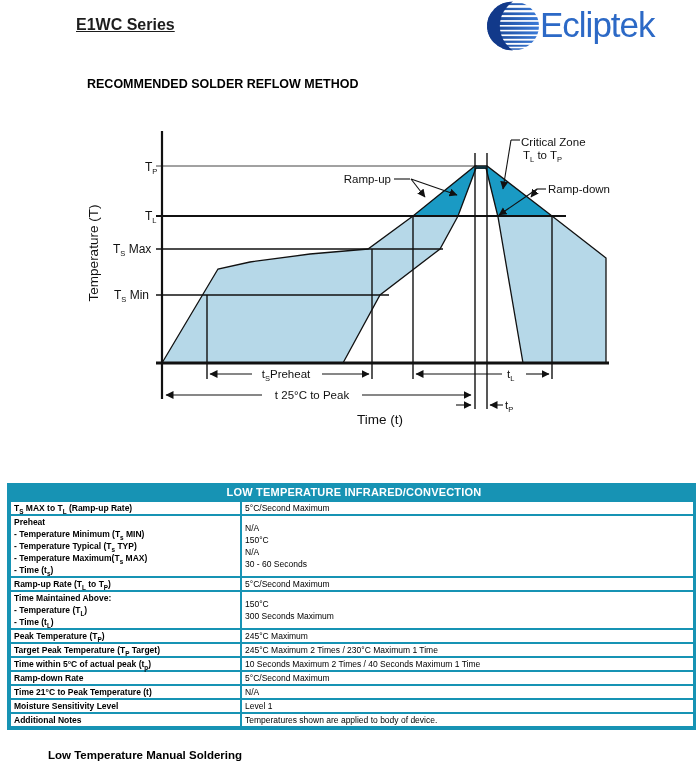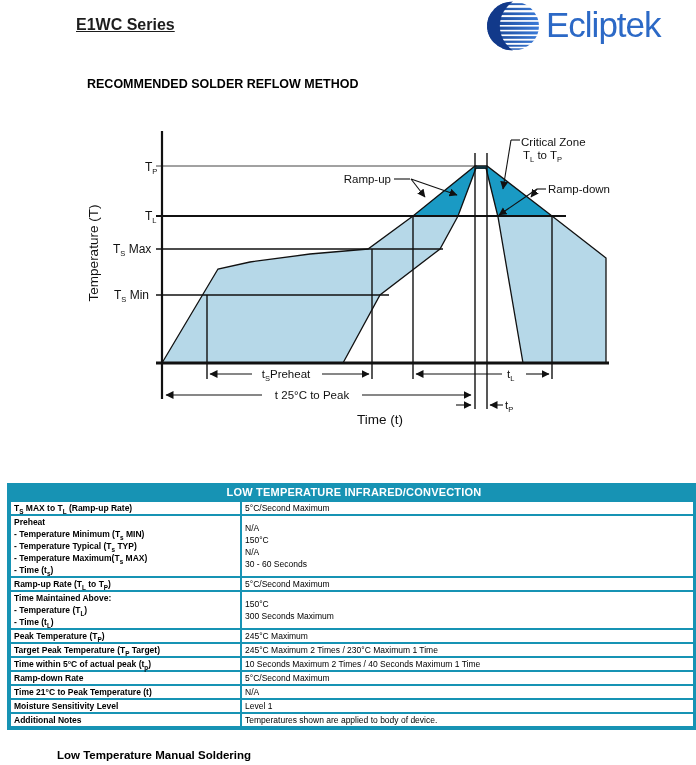--- a/index.html
+++ b/index.html
@@ -1,33 +1,33 @@
 <!DOCTYPE html>
 <html><head>
 <meta charset="utf-8">
 <style>
   html,body{margin:0;padding:0;background:#fff;}
   .page{position:relative;width:696px;height:765px;background:#fff;
         font-family:"Liberation Sans",sans-serif;color:#111;overflow:hidden;}
   .series-title{position:absolute;left:76px;top:16px;font-size:16px;font-weight:bold;color:#1d1d1d;text-decoration:underline;}
   .logo{position:absolute;left:486px;top:1px;display:flex;align-items:flex-start;}
-  .logo-word{font-size:35px;color:#2c69c6;letter-spacing:-1px;line-height:47px;margin-left:6px;}
+  .logo-word{font-size:35px;color:#2c69c6;letter-spacing:-1px;line-height:47px;}
   .section-heading{position:absolute;left:45px;top:77px;font-size:12.5px;font-weight:bold;color:#000;padding-left:42px;}
   .diagram{position:absolute;left:85px;top:126px;overflow:visible;}
   svg text{font-family:"Liberation Sans",sans-serif;fill:#111;}
   .d11{font-size:11.5px;} .d12{font-size:12px;} .d13{font-size:13.5px;}
   .subt{font-size:7.5px;}
   .tbl{position:absolute;left:7px;top:483px;width:686px;border:2px solid #1793b4;}
   .tbl-header{background:#1793b4;color:#fff;font-weight:bold;font-size:11px;padding:1px 0 2px 4px;letter-spacing:.2px;text-align:center;}
   .tbl table{width:100%;border-collapse:collapse;table-layout:fixed;}
   .tbl td{border:2px solid #1793b4;font-size:8.5px;padding:0 0 0 3px;vertical-align:middle;color:#000;}
   .tbl td.lbl{width:226px;font-weight:bold;}
   .ln{line-height:12px;white-space:nowrap;}
   .tbl sub{font-size:0.75em;line-height:0;}
-  .footer-heading{position:absolute;left:57px;top:749px;font-size:11.5px;font-weight:bold;color:#000;}
+  .footer-heading{position:absolute;left:48px;top:749px;font-size:11.5px;font-weight:bold;color:#000;}
 </style>
 </head>
 <body>
 
 <div class="page">
 
   <div class="series-title">E1WC Series</div>
 
   <div class="logo">
     <svg width="54" height="50" viewBox="0 0 54 50">

